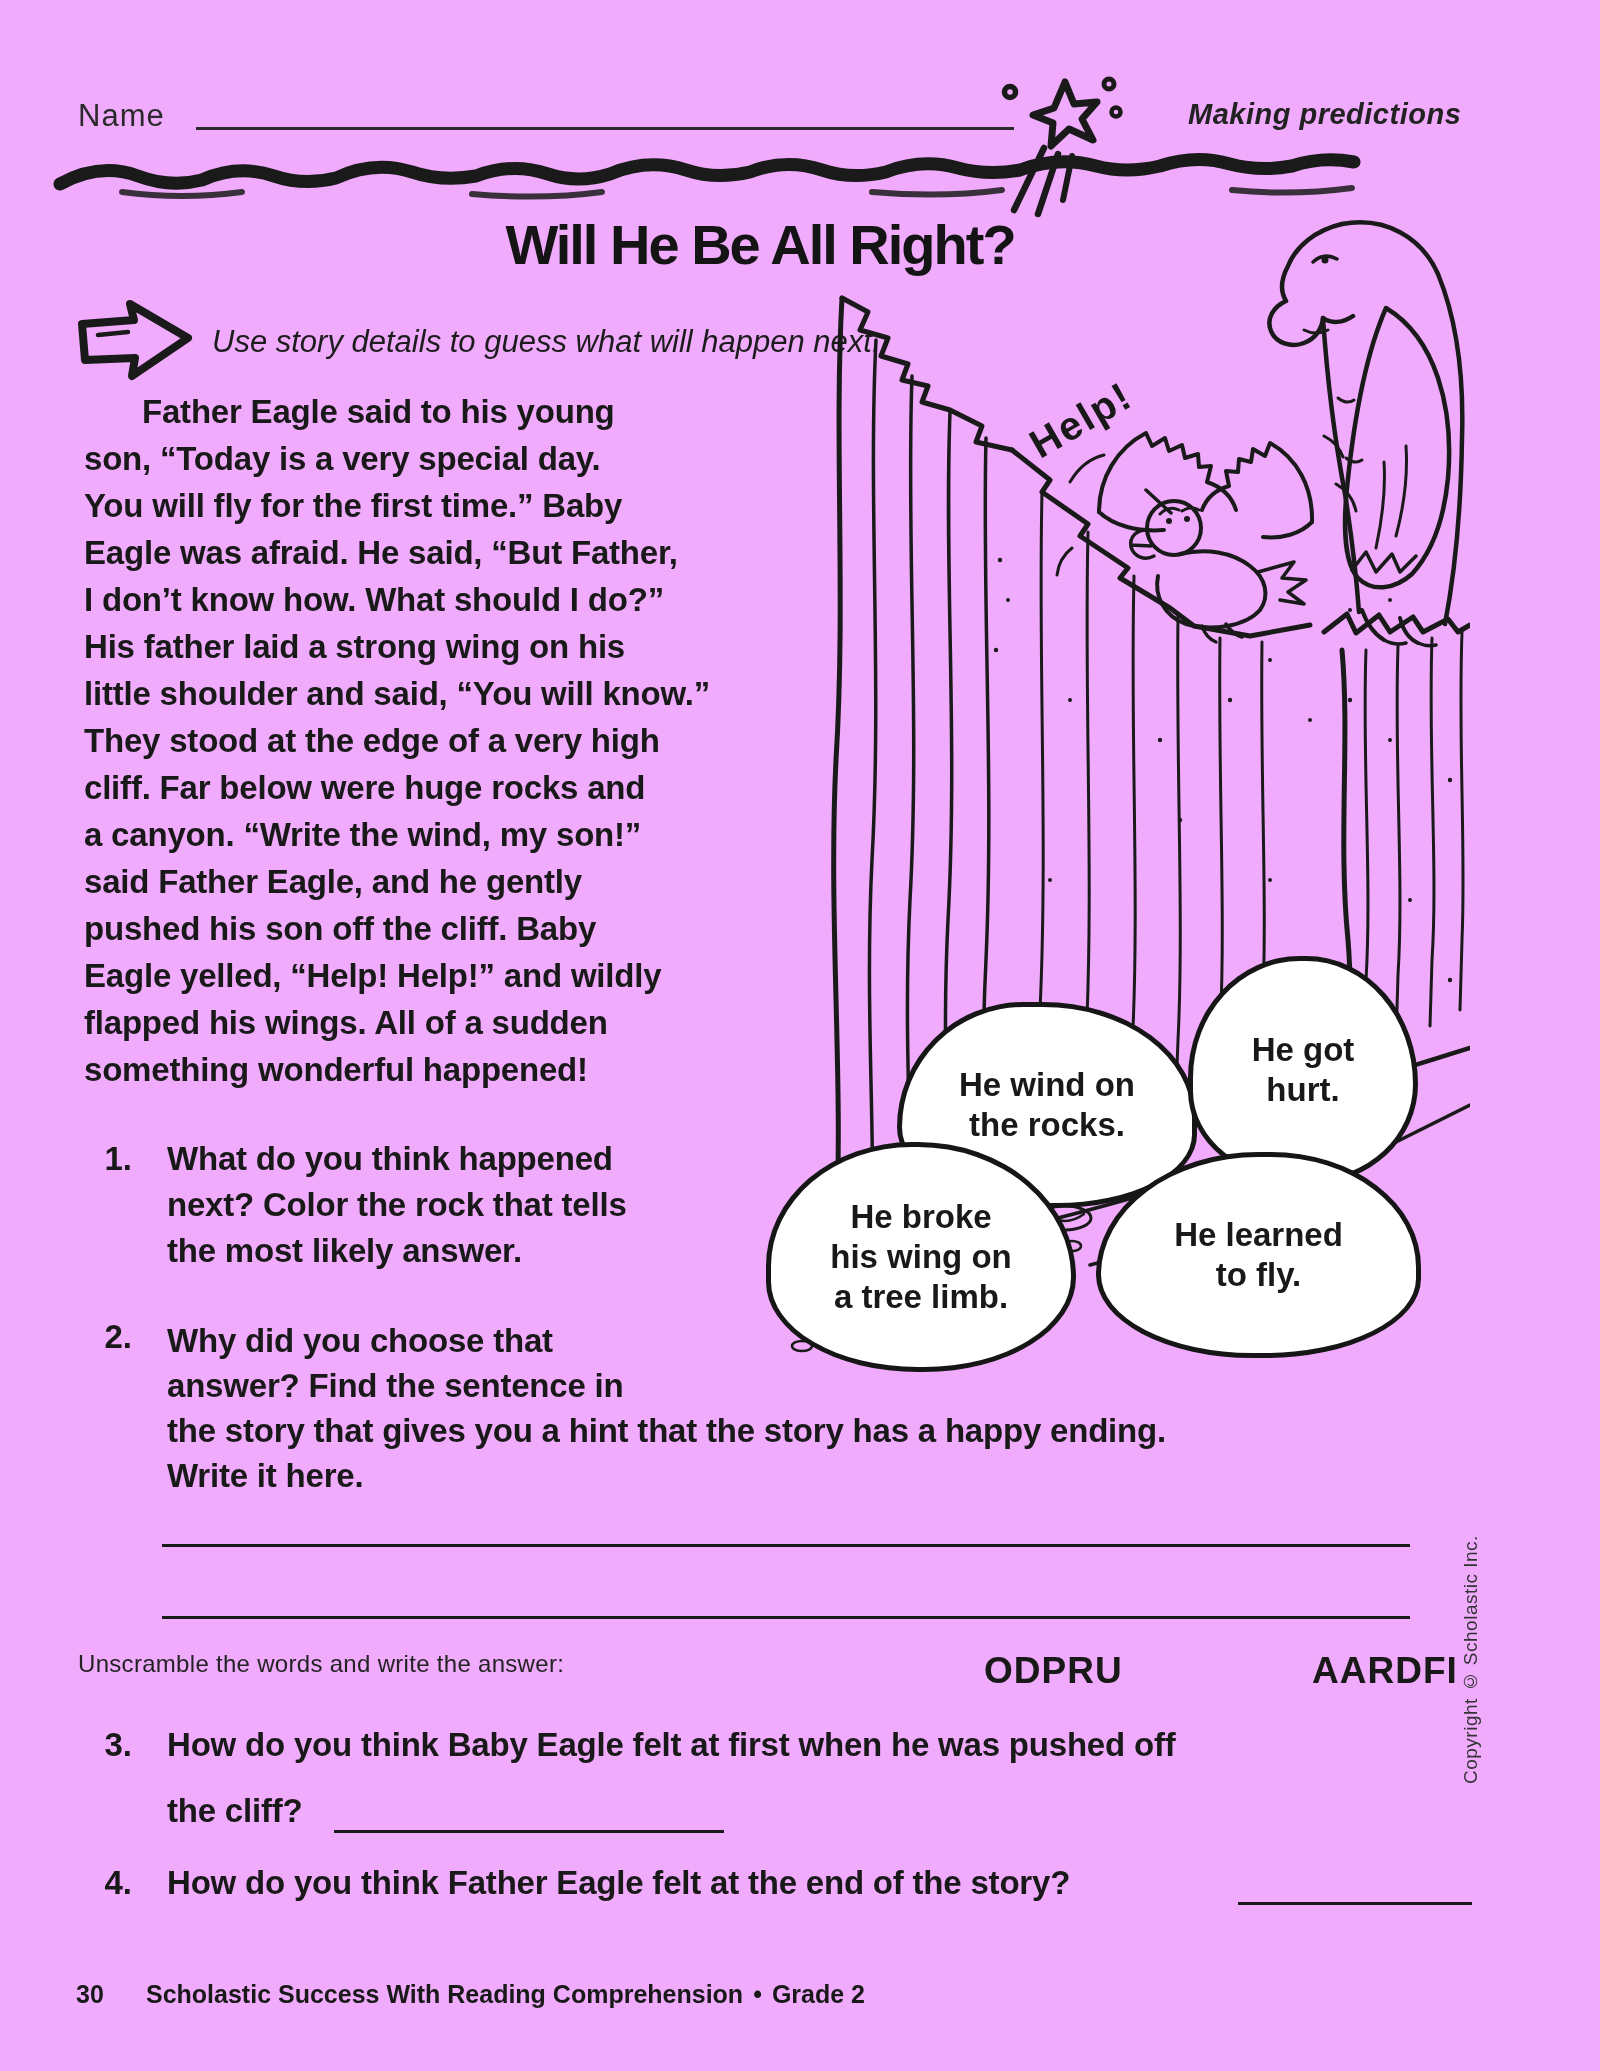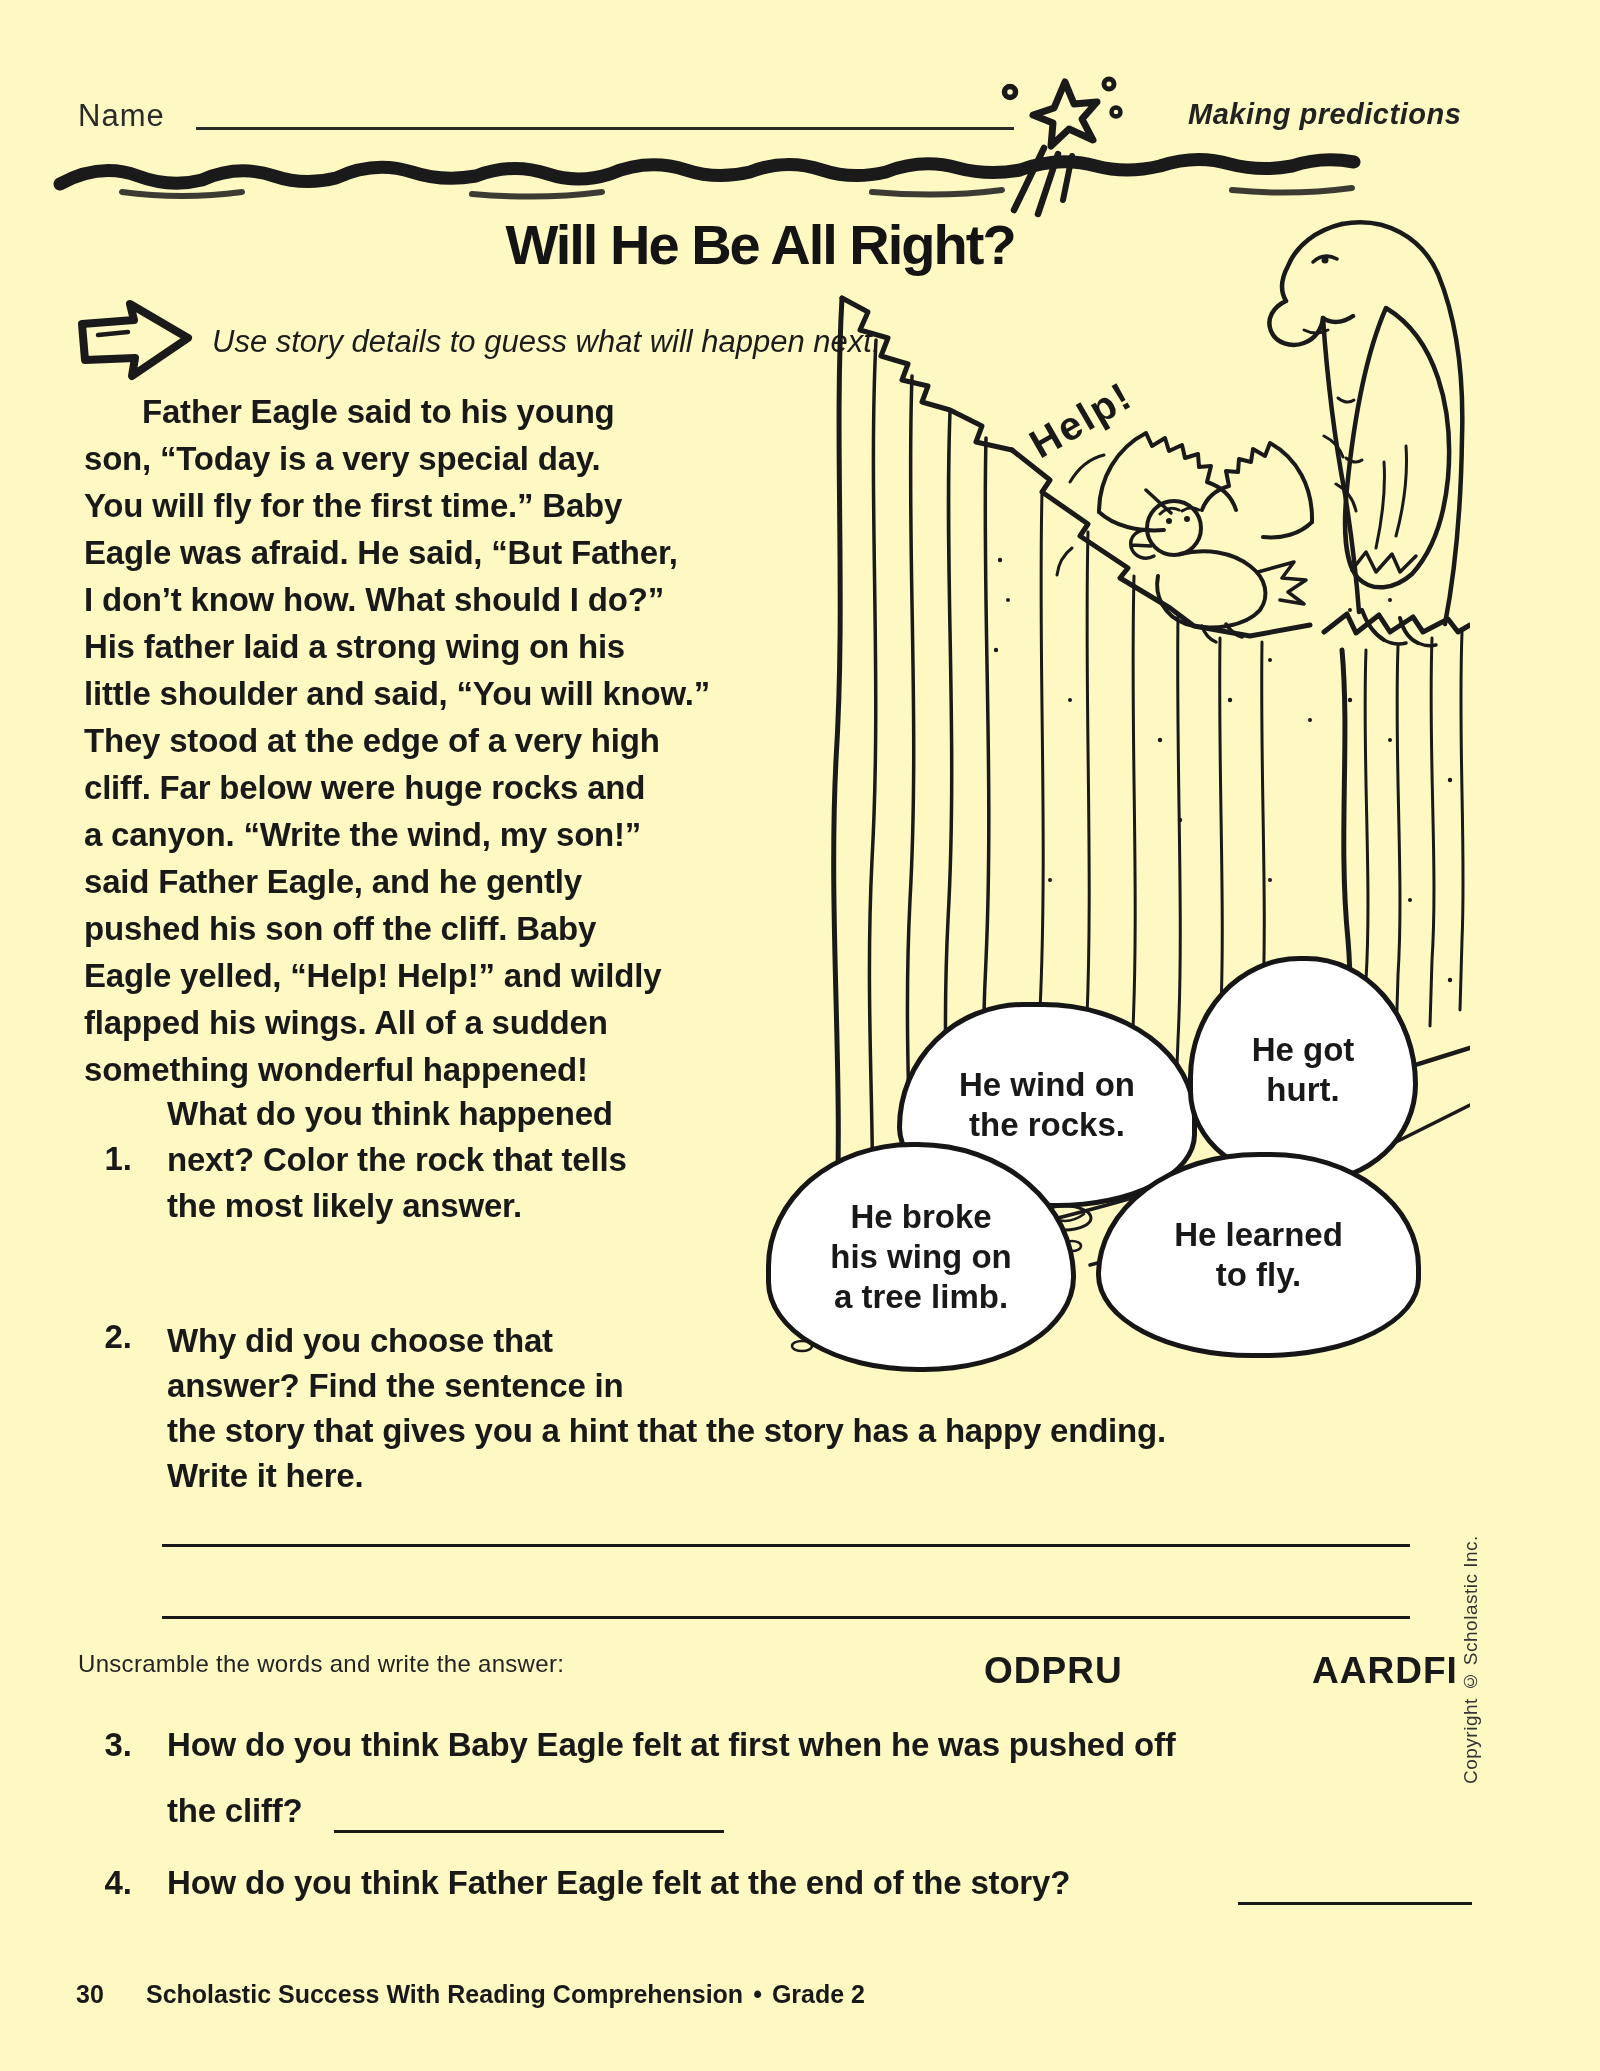--- a/index.html
+++ b/index.html
@@ -1,17 +1,17 @@
 <!DOCTYPE html>
 <html><head>
 <meta charset="utf-8">
 <style>
   html,body{margin:0;padding:0;background:#e8e8e8;}
   .page{
-    position:relative;width:1600px;height:2071px;background:#fef9c3;
+    position:relative;width:1600px;height:2071px;background:#f0abfc;
     font-family:"Liberation Sans",sans-serif;color:#191919;overflow:hidden;
     margin:0 auto;
   }
   .abs{position:absolute;}
   
   .name-label{left:78px;top:98px;font-size:31px;letter-spacing:1px;color:#2a2a2a;}
   .name-line{left:196px;top:127px;width:818px;height:3px;background:#2a2a2a;}
   .topic-label{left:1188px;top:98px;font-size:29px;font-weight:bold;letter-spacing:.5px;color:#222;font-style:italic;}
   .star-svg{left:990px;top:66px;width:135px;height:152px;z-index:2;}
   .divider-svg{left:52px;top:150px;width:1402px;height:62px;z-index:1;}
@@ -33,21 +33,21 @@
         align-items:center;justify-content:center;text-align:left;}
   .rock span{display:block;font-size:33px;font-weight:bold;line-height:40px;}
   .rock-fell{left:897px;top:1002px;width:290px;height:196px;border-radius:45% 55% 50% 50% / 65% 60% 38% 42%;}
   .rock-hurt{left:1188px;top:956px;width:220px;height:218px;border-radius:50% 50% 48% 52% / 55% 58% 45% 42%;}
   .rock-broke{left:766px;top:1142px;width:300px;height:220px;border-radius:48% 52% 50% 50% / 55% 60% 42% 40%;}
   .rock-learned{left:1096px;top:1152px;width:315px;height:196px;border-radius:52% 48% 50% 50% / 62% 58% 40% 42%;}
   
   .q-num{width:40px;text-align:right;font-size:33px;font-weight:bold;}
   .q-line{font-size:33px;font-weight:bold;white-space:nowrap;letter-spacing:-.2px;}
   .q1-num{left:92px;top:1140px;}
-  .q1-lines{left:167px;top:1091px;line-height:46px;z-index:3;}
+  .q1-lines{left:167px;top:1136px;line-height:46px;z-index:3;}
   .q1-lines .q-line{line-height:46px;}
   .q2-num{left:92px;top:1318px;}
   .q2-lines{left:167px;top:1318px;}
   .q2-lines .q-line{line-height:45px;}
   .write-line{left:162px;width:1248px;height:3px;background:#1a1a1a;}
   .wl1{top:1544px;}
   .wl2{top:1616px;}
   
   .unscramble-prompt{left:78px;top:1650px;font-size:24px;letter-spacing:.3px;color:#232323;}
   .word1{left:984px;top:1650px;font-size:37px;font-weight:bold;letter-spacing:1px;}

